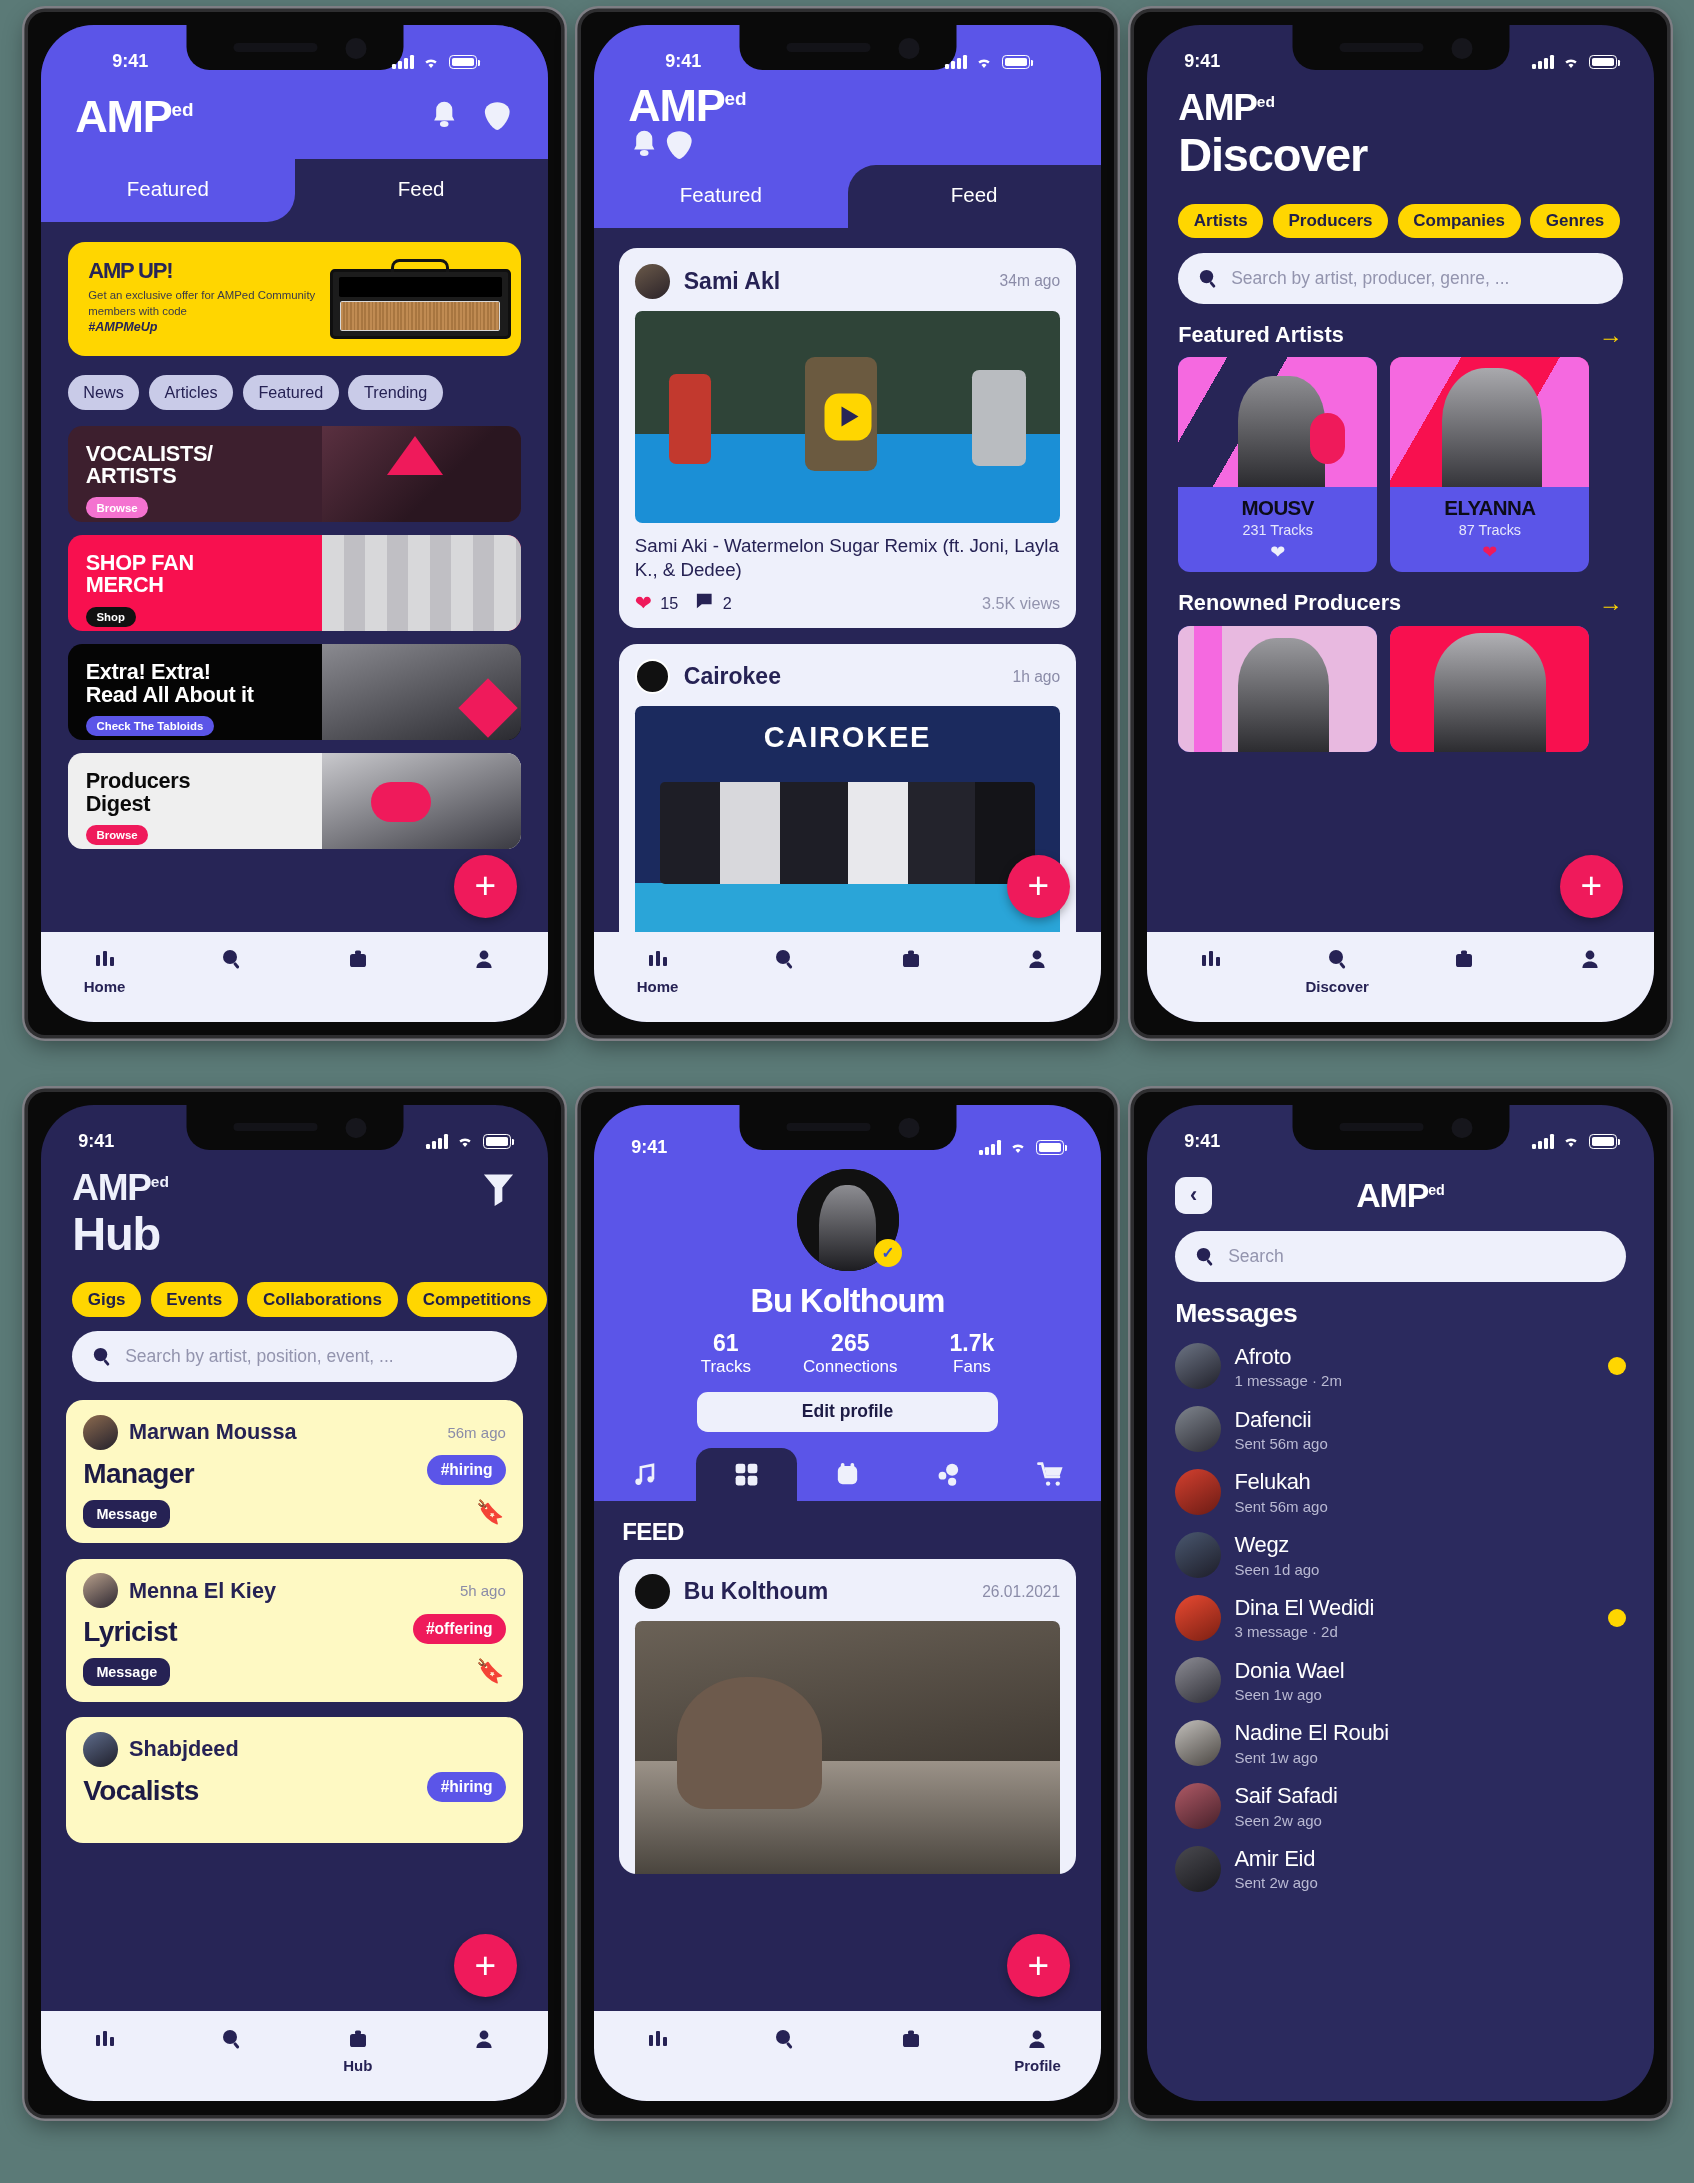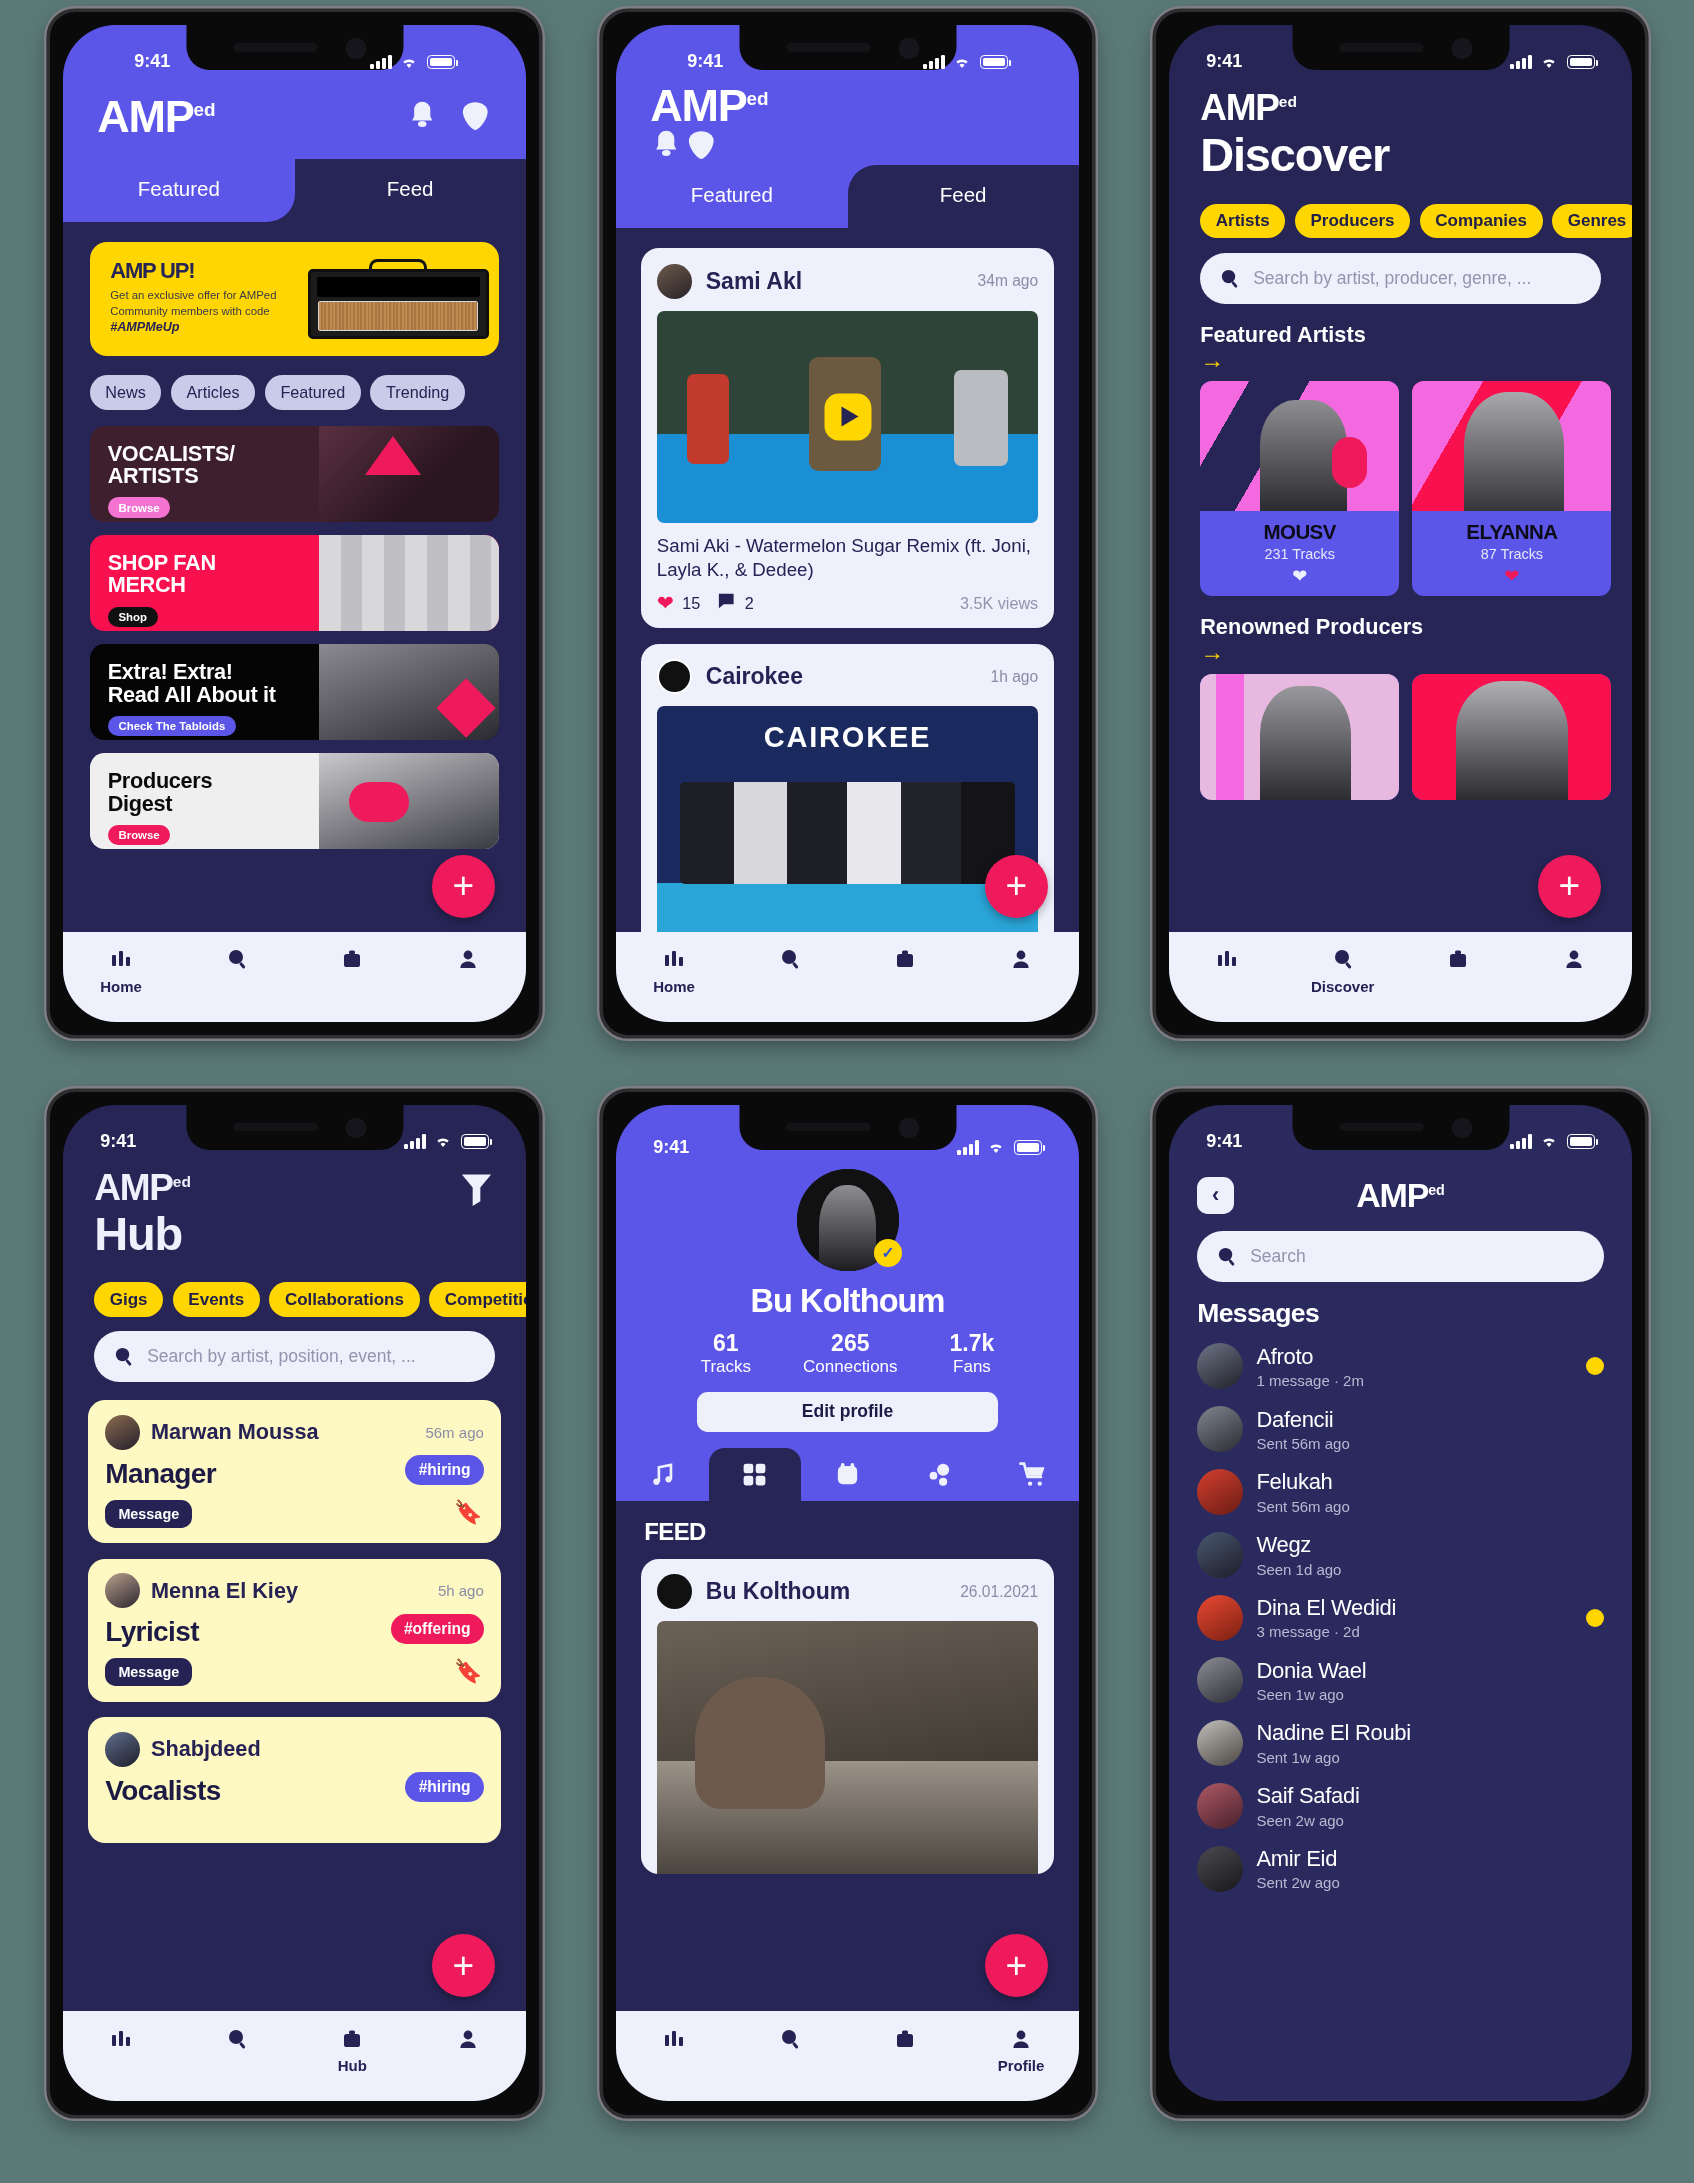--- a/index.html
+++ b/index.html
@@ -15,23 +15,23 @@
     grid-template-rows: repeat(2, 1fr);
     width: 1695px; height: 2183px;
     padding: 12px 18px;
     gap: 0px;
   }
   .cell { display:flex; align-items:flex-start; justify-content:center; }
 
   
   .phone {
     position: relative;
-    width: 489px; height: 1023px;
+    width: 533px; height: 1023px;
     background: #0a0a0a;
-    border-radius: 25px;
+    border-radius: 17px;
     padding: 13.2px;
     box-shadow: 0 0 0 3.6px #2e2e30, 0 0 0 6px #7e7e84, 0 8.4px 24px rgba(0,0,0,.45);
   }
   .screen {
     position: relative;
     width: 100%; height: 100%;
     border-radius: 53px;
     overflow: hidden;
     background: #272556;
     display: flex; flex-direction: column;
@@ -130,21 +130,21 @@
 
   
   .p3 .screen{background:#272556;}
   .p3 .head{padding:6px 31px 0;}
   .p3 .logo{color:#fff;font-size:37px;}
   .p3 h1{color:#fff;font-size:47px;font-weight:800;letter-spacing:-1.2px;margin-top:1.2px;}
   .ychips{display:flex;gap:9.6px;padding:0 31px;margin:21.7px 0 14.4px;}
   .ychip{background:#ffd600;color:#21204a;border-radius:18px;padding:7.2px 15.6px;font-size:17px;font-weight:600;white-space:nowrap;}
   .searchbar{margin:0 31px;background:#eef0fb;border-radius:29px;height:51px;display:flex;align-items:center;gap:12px;padding:8px 18px;}
   .searchbar .ph{color:#9394ae;font-size:17.5px;}
-  .sechead{display:flex;justify-content:space-between;padding:0 31px;margin:18px 0 9.6px;flex-direction:column;}
+  .sechead{display:flex;align-items:center;justify-content:space-between;padding:0 31px;margin:18px 0 9.6px;}
   .sechead h3{color:#fff;font-size:21.7px;font-weight:800;}
   .arrow{color:#ffd600;font-size:24px;line-height:1;}
   .artrow{display:flex;gap:13.2px;padding:0 31px;}
   .artcard{width:199px;border-radius:12px;overflow:hidden;background:#5b55e8;flex:0 0 199px;}
   .artcard .pic{height:130px;position:relative;overflow:hidden;}
   .artcard .meta{padding:8.4px 0 9.6px;text-align:center;}
   .artcard .nm{color:#0c0c18;font-size:20.5px;font-weight:800;letter-spacing:-0.6px;}
   .artcard .tr{color:#e6e7fb;font-size:14.4px;margin-top:2.4px;}
   .artcard .hrt{font-size:18px;margin-top:2.4px;}
 

